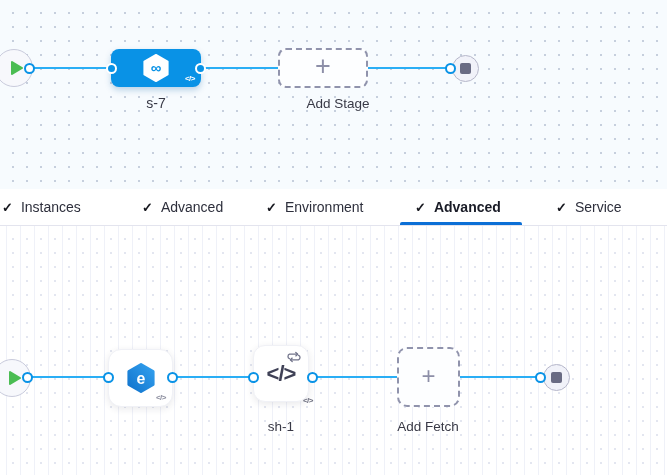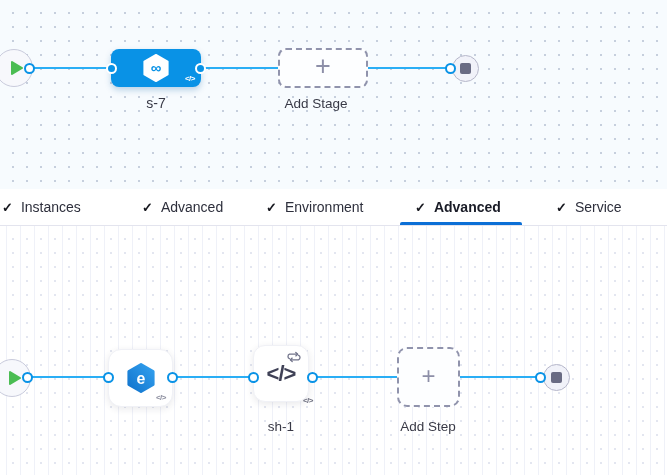--- a/index.html
+++ b/index.html
@@ -115,21 +115,21 @@
       </span>
       <span class="corner-code" style="right:6px; bottom:4px; color:#ffffff;">&lt;/&gt;</span>
     </div>
     <div class="connector on-blue" style="left:105.5px; top:62.5px;"></div>
     <div class="connector on-blue" style="left:194.5px; top:62.5px;"></div>
     <div class="node-label" style="left:111px; top:95px; width:90px; font-size:14px;">s-7</div>
 
     <div class="add-box" style="left:278px; top:48px; width:90px; height:40px; border-radius:8px;">
       <span class="plus-glyph">+</span>
     </div>
-    <div class="node-label" style="left:266px; top:96px; width:100px;">Add Stage</div>
+    <div class="node-label" style="left:288px; top:96px; width:100px;">Add Stage</div>
 
     <div class="connector" style="left:444.5px; top:62.5px;"></div>
     <div class="end-circle" style="left:451.5px; top:54.5px;">
       <span class="stop-square"></span>
     </div>
   </div>
 
   <div class="tabbar">
     <div class="tab" style="left:2px;">
       <span class="check">✓</span>
@@ -200,21 +200,21 @@
       <span class="shell-glyph">&lt;/&gt;</span>
       <span class="corner-code" style="right:-5px; bottom:-4px; color:#6e7080;">&lt;/&gt;</span>
     </div>
     <div class="connector" style="left:247.5px; top:146px;"></div>
     <div class="connector" style="left:306.5px; top:146px;"></div>
     <div class="node-label" style="left:251px; top:193px; width:60px;">sh-1</div>
 
     <div class="add-box" style="left:397px; top:121px; width:63px; height:60px; border-radius:10px;">
       <span class="plus-glyph" style="font-size:24px;">+</span>
     </div>
-    <div class="node-label" style="left:393px; top:193px; width:70px;">Add Step</div>
+    <div class="node-label" style="left:393px; top:193px; width:70px;">Add Fetch</div>
 
     <div class="connector" style="left:534.5px; top:146px;"></div>
     <div class="end-circle" style="left:542.5px; top:138px;">
       <span class="stop-square"></span>
     </div>
   </div>
 
 </div>
 
 </body></html>

